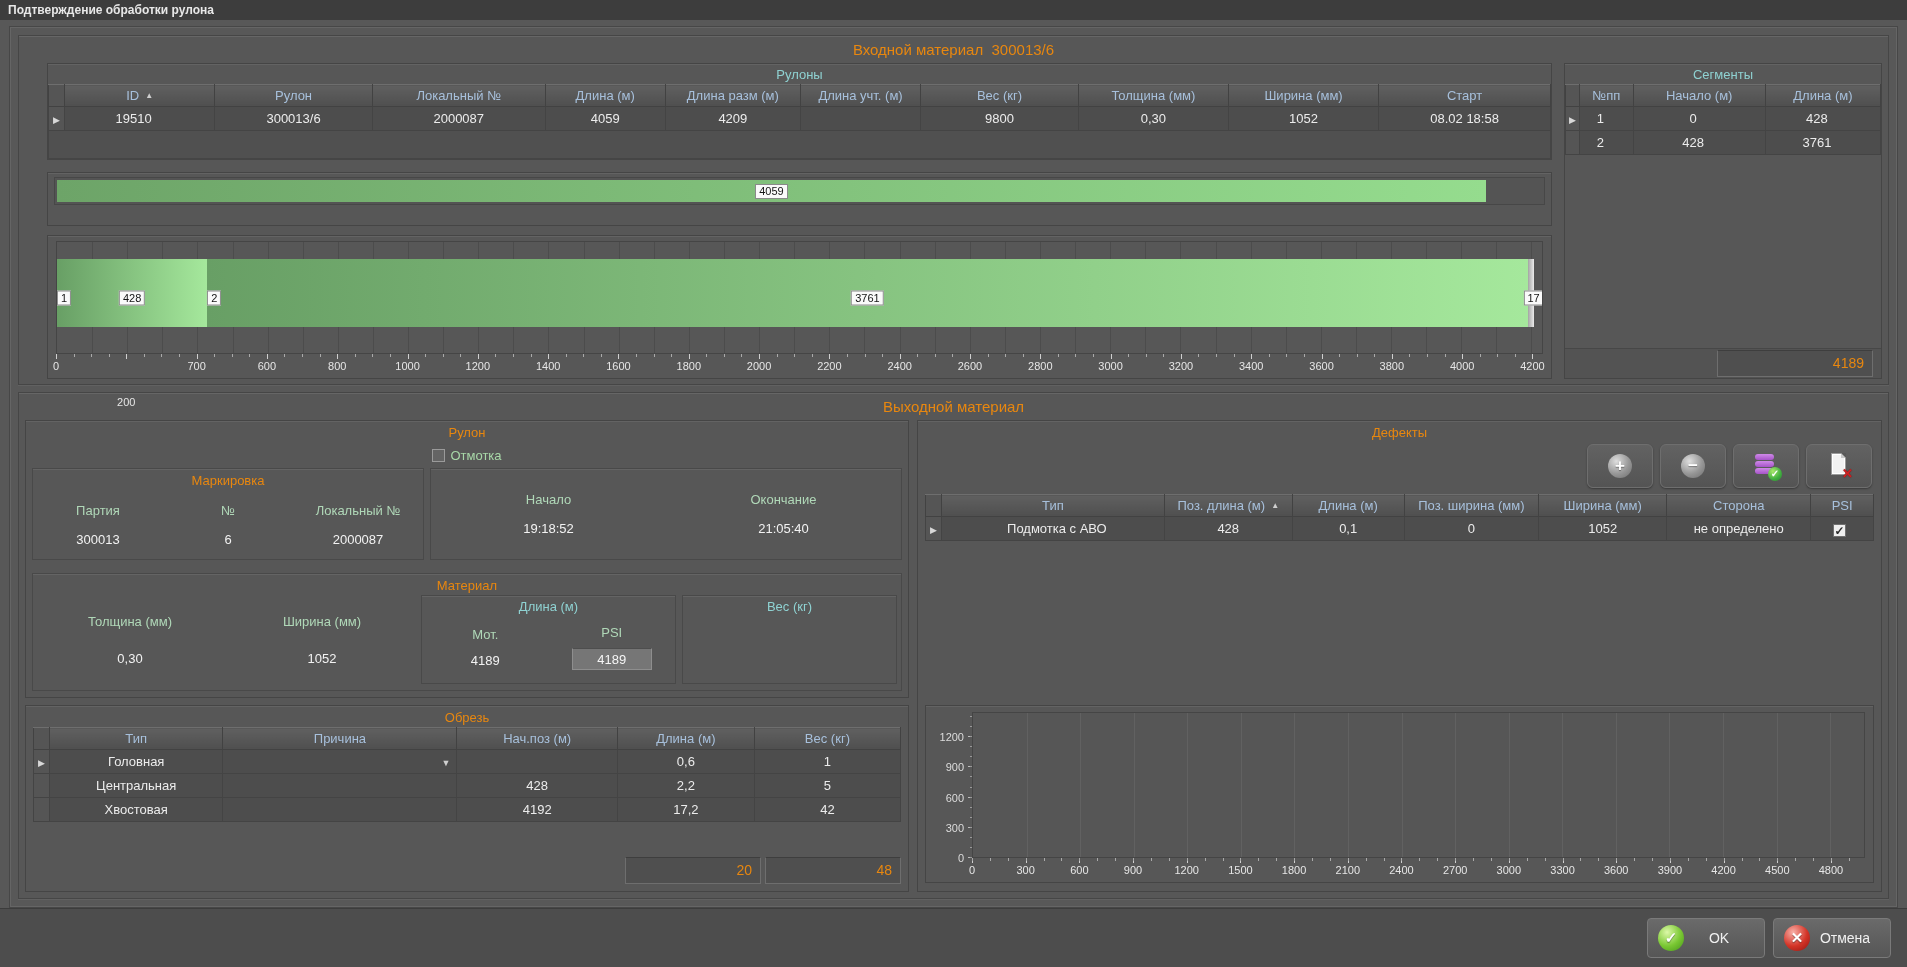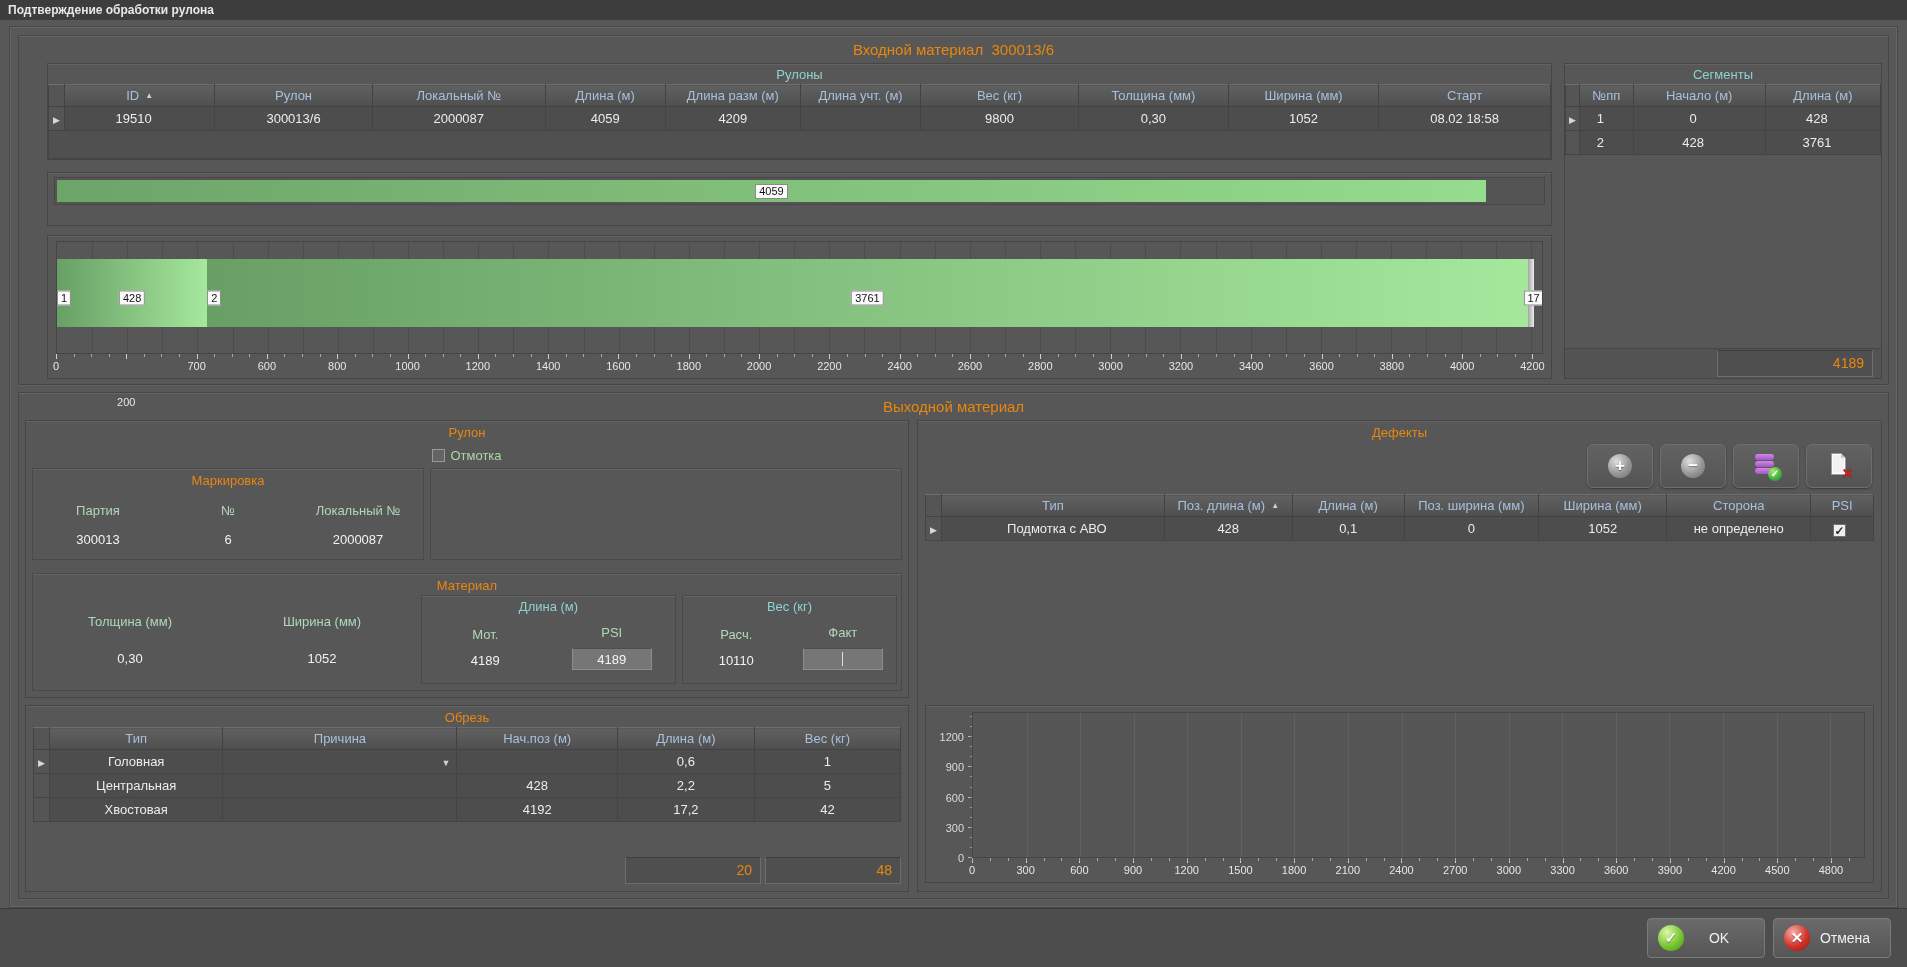--- a/index.html
+++ b/index.html
@@ -510,20 +510,30 @@
                   <span class="glabel">№</span>
                   <span class="val">6</span>
                 </div>
                 <div class="field-col">
                   <span class="glabel">Локальный №</span>
                   <span class="val">2000087</span>
                 </div>
               </div>
             </div>
             <div class="inner-box time-box">
+              <div class="fields-row">
+                <div class="field-col">
+                  <span class="glabel">Начало</span>
+                  <span class="val">19:18:52</span>
+                </div>
+                <div class="field-col">
+                  <span class="glabel">Окончание</span>
+                  <span class="val">21:05:40</span>
+                </div>
+              </div>
             </div>
           </div>
           <div class="inner-box material-box">
             <div class="box-title">Материал</div>
             <div class="material-inner">
               <div class="plain-col">
                 <span class="glabel">Толщина (мм)</span>
                 <span class="val">0,30</span>
               </div>
               <div class="plain-col">
@@ -538,32 +548,20 @@
                     <span class="val">4189</span>
                   </div>
                   <div class="sub-col">
                     <span class="glabel">PSI</span>
                     <div class="textbox">4189</div>
                   </div>
                 </div>
               </div>
               <div class="inner-box wt-box">
                 <div class="caption">Вес (кг)</div>
-                <div class="sub-cols">
-                  <div class="sub-col">
-                    <span class="glabel">Расч.</span>
-                    <span class="val">10110</span>
-                  </div>
-                  <div class="sub-col">
-                    <span class="glabel">Факт</span>
-                    <div class="textbox">
-                        <span class="caret"></span>
-                      </div>
-                  </div>
-                </div>
               </div>
             </div>
           </div>
         </div>
 
         <div class="panel trim-box">
           <div class="box-title">Обрезь</div>
           <table class="grid">
             <colgroup>
               <col style="width:16px">

